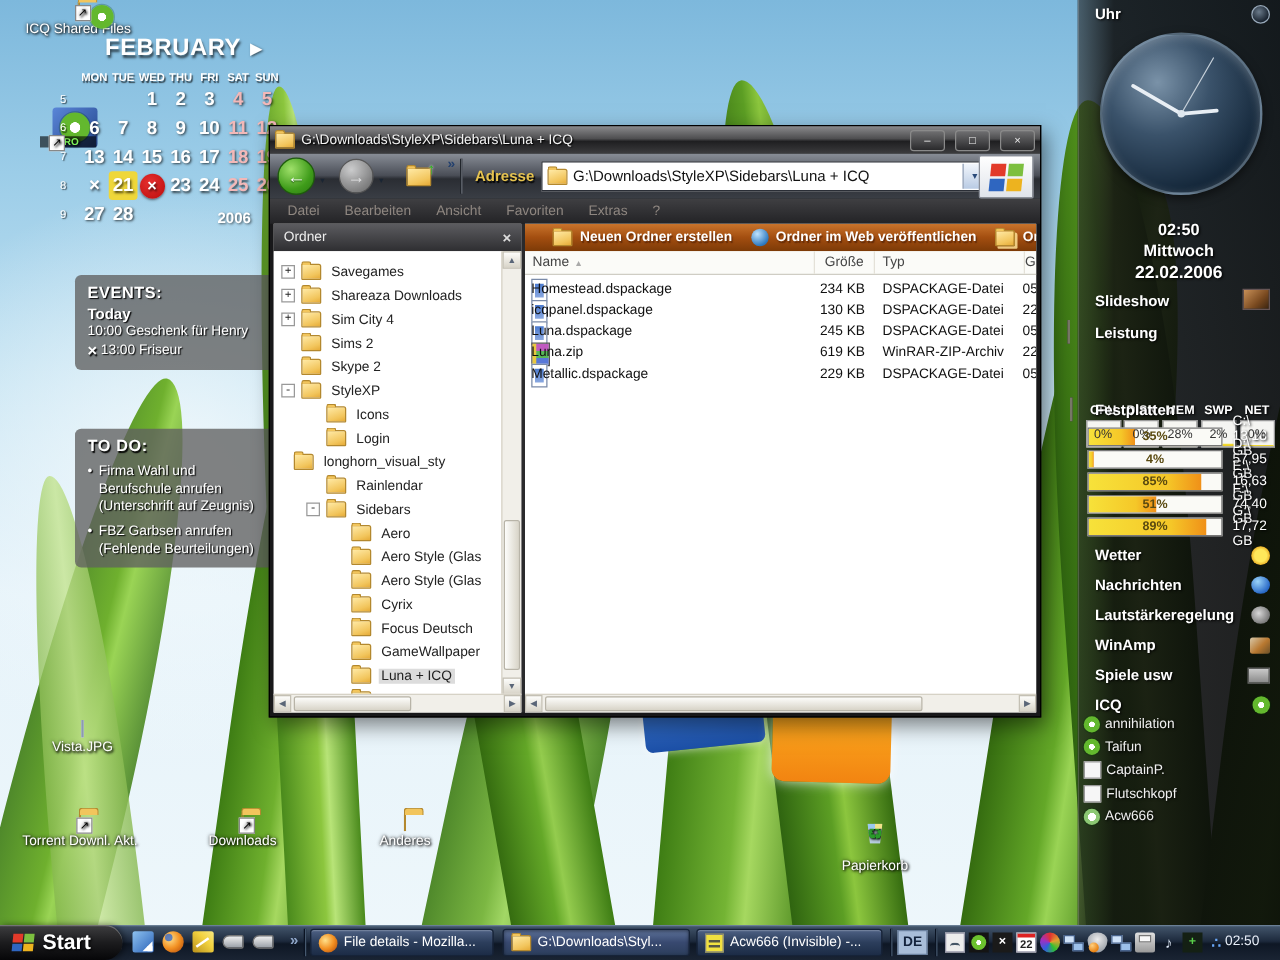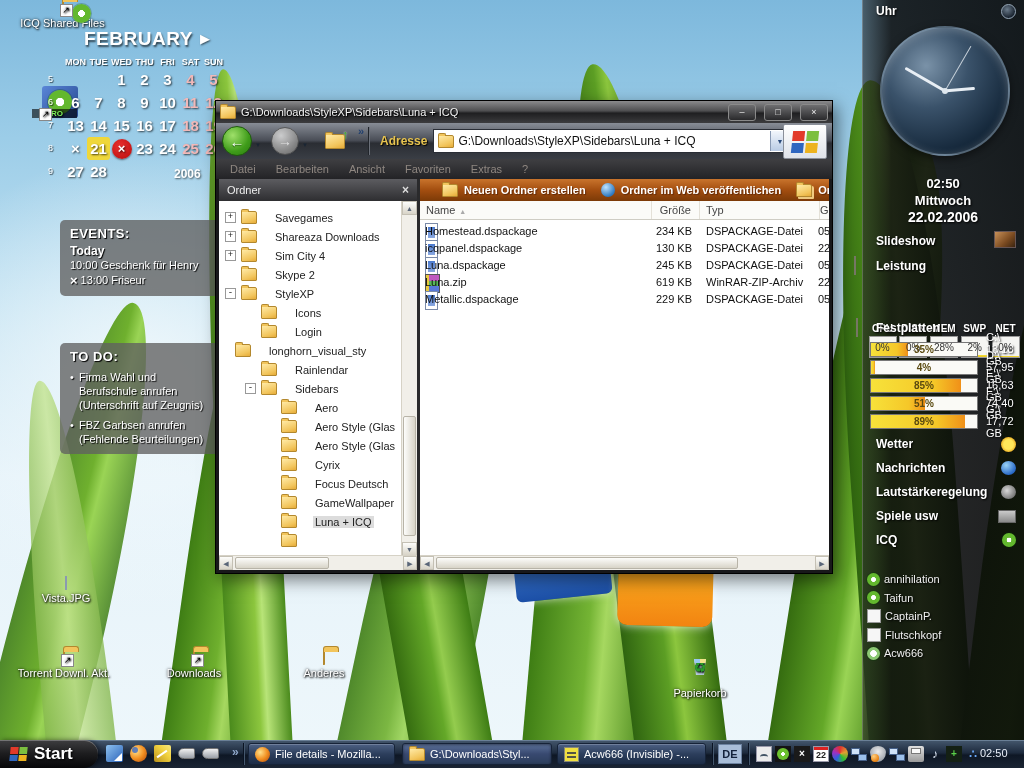--- a/index.html
+++ b/index.html
@@ -156,21 +156,21 @@
 .panel-header { position:absolute; left:0; top:0; right:0; height:22px; display:flex; align-items:center;
   padding:0 8px; background:linear-gradient(#5c5c60,#2e2e31); color:#eee; font-size:11px; }
 .panel-header .ph-title { flex:1; }
 .panel-close { cursor:pointer; color:#ddd; font-size:12px; font-weight:bold; }
 .tree-body { position:absolute; left:0; top:22px; right:15px; bottom:14px; overflow:hidden;
   background:#fff; padding-top:7px; }
 .tr-row { display:flex; align-items:center; height:19px; white-space:nowrap; cursor:pointer; color:#222; }
 .exp { width:9px; height:9px; border:1px solid #999; background:#fff; font-size:9px; line-height:8px;
   text-align:center; color:#222; margin-right:5px; flex:none; font-family:"Liberation Mono",monospace; }
 .exp-space { width:16px; flex:none; }
-.tr-row .t-lbl { margin-left:16px; padding:0 2px; }
+.tr-row .t-lbl { margin-left:6px; padding:0 2px; }
 .tr-row .t-lbl.sel { background:#dcdcdc; }
 .vscroll { position:absolute; top:22px; right:0; bottom:14px; width:15px; background:#f1efe9;
   border-left:1px solid #d6d2c6; }
 .sbtn { height:14px; font-size:7px; color:#5a6678; text-align:center; line-height:14px;
   background:linear-gradient(#fdfdfb,#d8d4c8); border:1px solid #c4c0b4; box-sizing:border-box; cursor:pointer; }
 .vscroll .sbtn.bottom { position:absolute; bottom:0; left:0; right:0; }
 .vthumb { position:absolute; left:1px; right:1px; top:215px; height:118px; cursor:grab;
   background:linear-gradient(90deg,#fdfdfb,#d8d4c8); border:1px solid #b8b4a8; border-radius:2px; }
 .hscroll { position:absolute; bottom:0; height:14px; background:#f1efe9; border-top:1px solid #d6d2c6; }
 .hscroll .sbtn { position:absolute; top:0; bottom:0; width:14px; height:auto; line-height:13px; }
@@ -535,20 +535,25 @@
               <span class="t-lbl">Shareaza Downloads</span>
             </div>
             <div class="tr-row" style="padding-left: 6px;">
               <span class="exp">+</span>
               <span class="mf"></span>
               <span class="t-lbl">Sim City 4</span>
             </div>
             <div class="tr-row" style="padding-left: 6px;">
               <span class="exp-space"></span>
               <span class="mf"></span>
+              <span class="t-lbl">Sims 2</span>
+            </div>
+            <div class="tr-row" style="padding-left: 6px;">
+              <span class="exp-space"></span>
+              <span class="mf"></span>
               <span class="t-lbl">Skype 2</span>
             </div>
             <div class="tr-row" style="padding-left: 6px;">
               <span class="exp">-</span>
               <span class="mf"></span>
               <span class="t-lbl">StyleXP</span>
             </div>
             <div class="tr-row" style="padding-left: 26px;">
               <span class="exp-space"></span>
               <span class="mf"></span>
@@ -791,20 +796,24 @@
         </div>
         <div class="sec-row">
           <span class="sec-lbl">Nachrichten</span>
           <span class="hi-globe"></span>
         </div>
         <div class="sec-row">
           <span class="sec-lbl">Lautstärkeregelung</span>
           <span class="hi-speaker"></span>
         </div>
         <div class="sec-row">
+          <span class="sec-lbl">WinAmp</span>
+          <span class="hi-winamp"></span>
+        </div>
+        <div class="sec-row">
           <span class="sec-lbl">Spiele usw</span>
           <span class="hi-game"></span>
         </div>
         <div class="sec-row">
           <span class="sec-lbl">ICQ</span>
           <span class="flower" style="width: 14px; height: 14px;"></span>
         </div>
       </div>
     <div id="contacts">
         <div class="ct-row">

